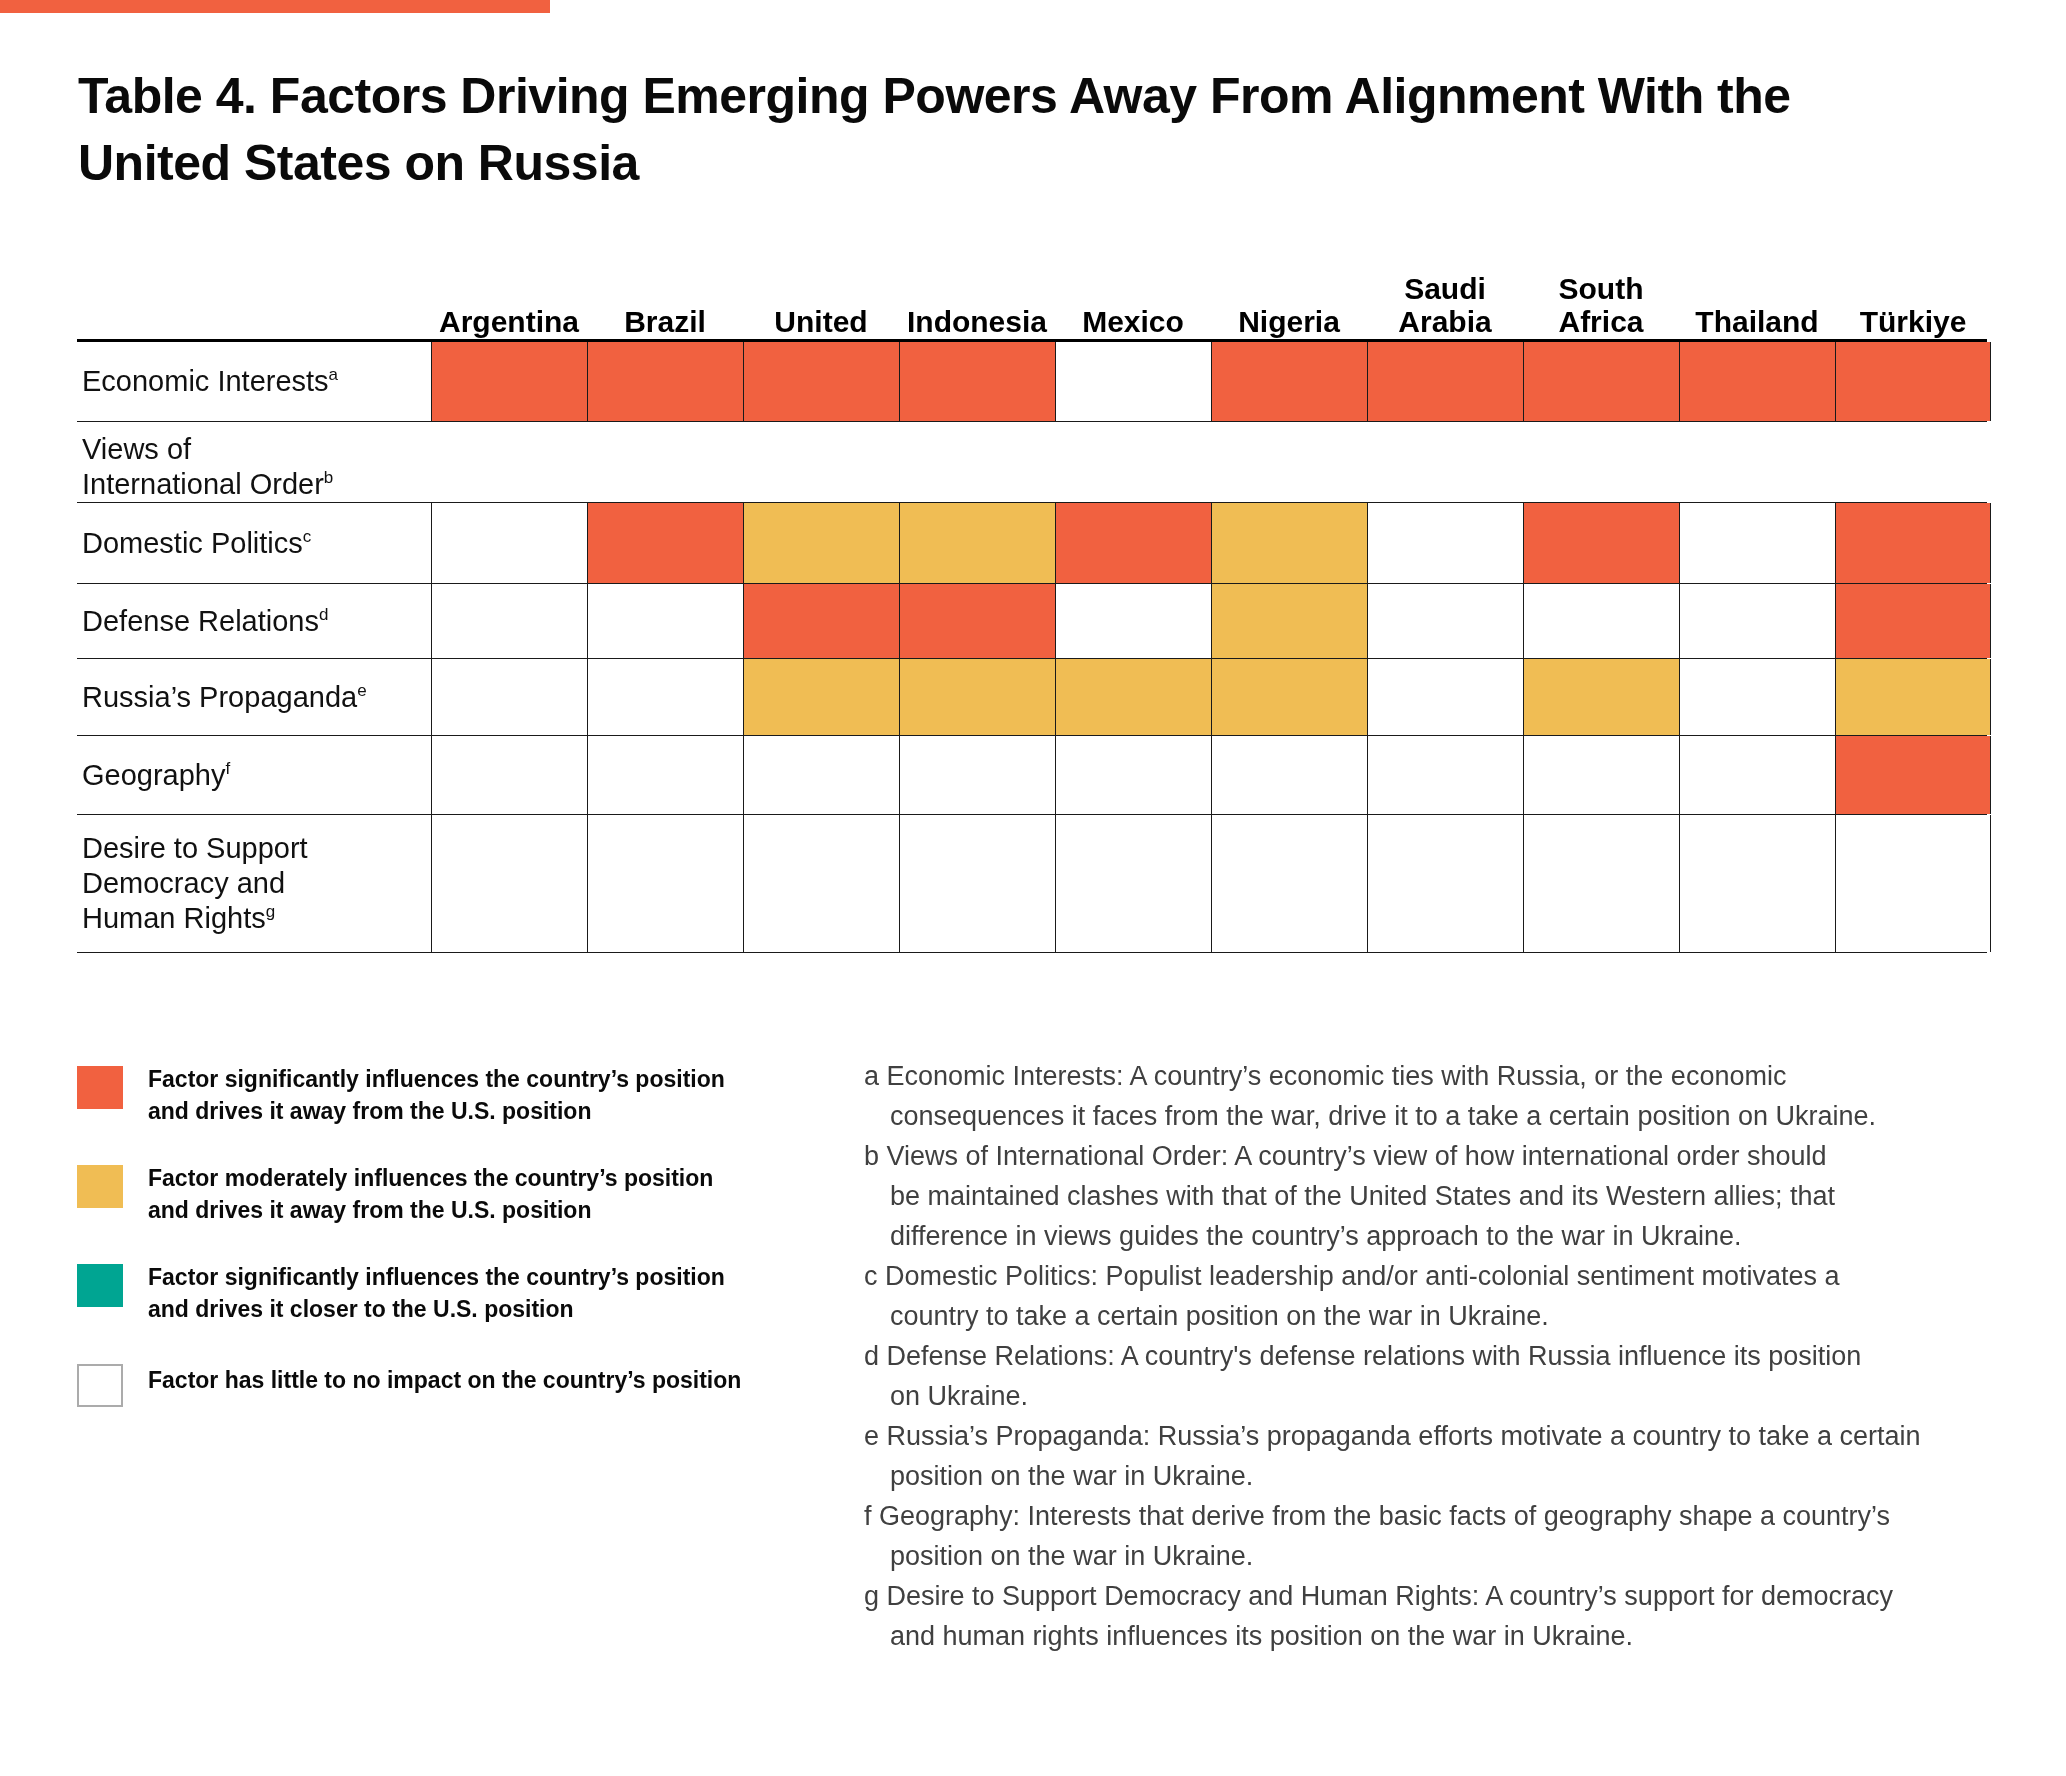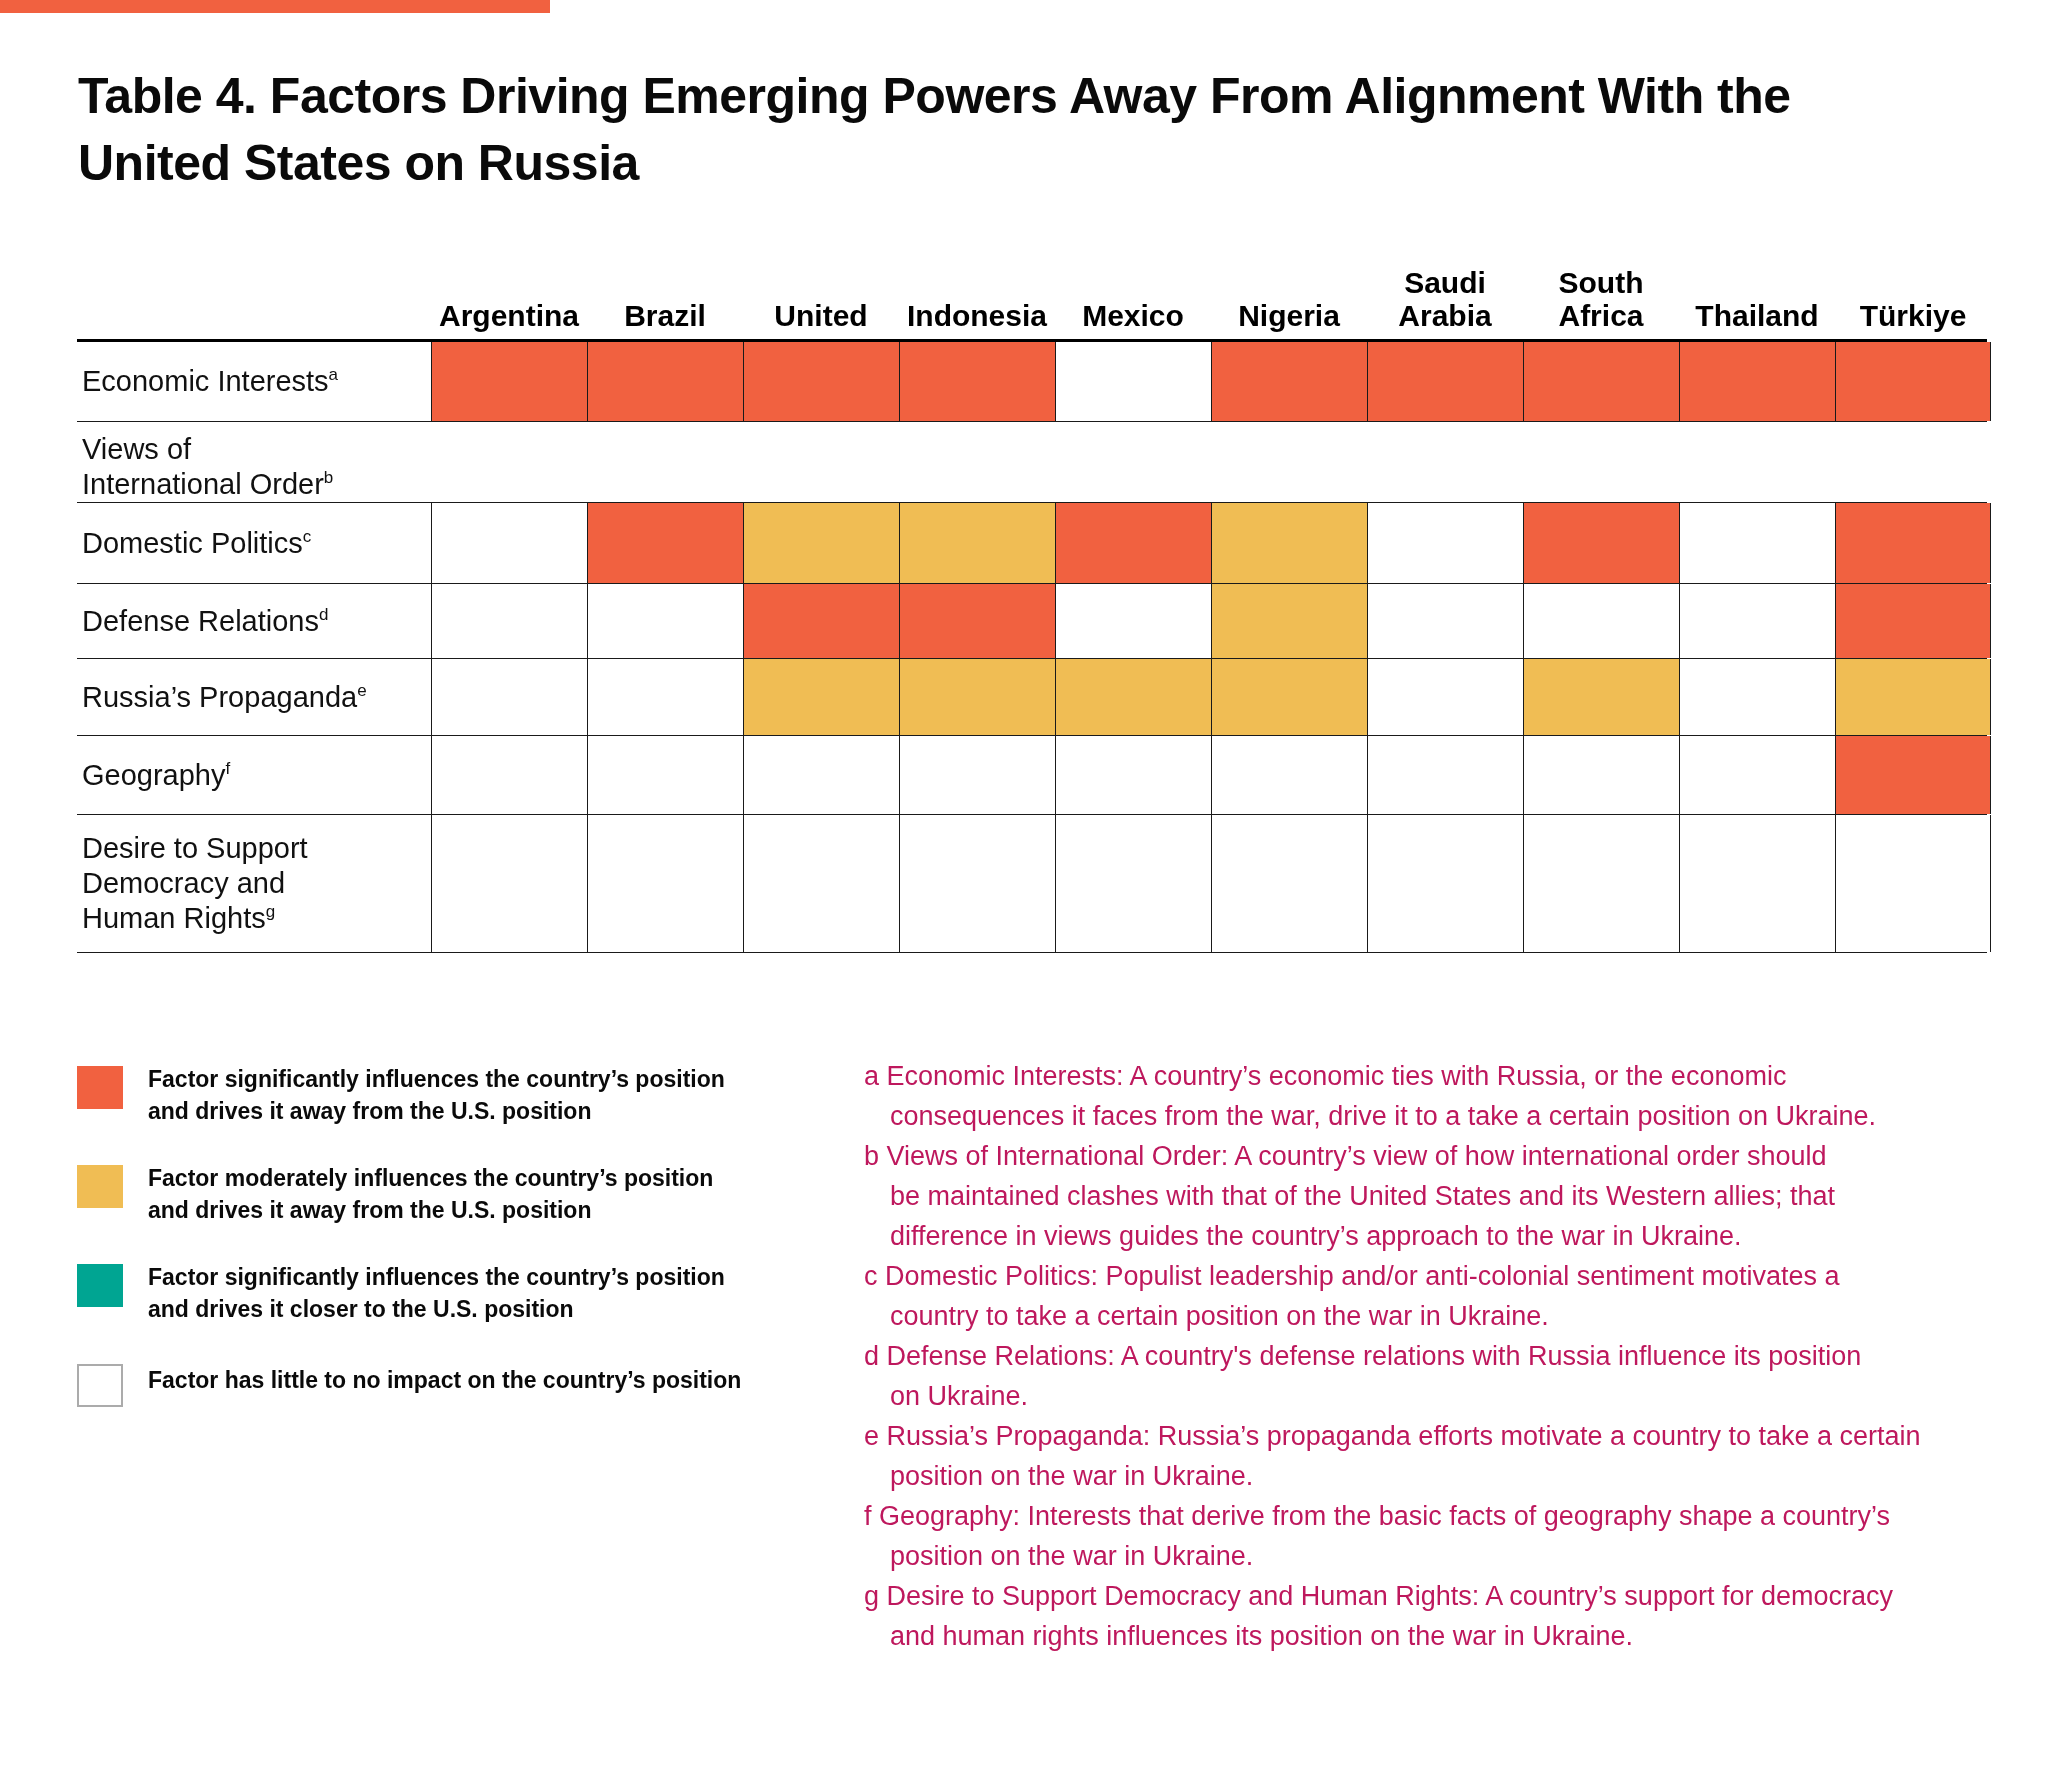--- a/index.html
+++ b/index.html
@@ -11,21 +11,21 @@
   .title{
     position:absolute;left:78px;top:63px;width:1874px;margin:0;
     font-size:50px;line-height:67px;font-weight:800;letter-spacing:-0.5px;color:#0a0a0a;
   }
   .matrix{position:absolute;left:77px;top:255px;width:1910px;}
   .mhead{display:flex;height:84px;}
   .mhead .spacer{width:354px;flex:none;}
   .chead{
     width:156px;flex:none;display:flex;align-items:flex-end;justify-content:center;
     text-align:center;font-weight:700;font-size:30px;line-height:33px;
-    padding-bottom:7px;box-sizing:border-box;
+    padding-bottom:1px;box-sizing:border-box;
   }
   .mbody{border-top:3px solid #000;border-bottom:1.5px solid #1a1a1a;}
   .trow{display:flex;box-sizing:border-box;}
   .trow + .trow{border-top:1px solid #1a1a1a;}
   .rlabel{
     width:354px;flex:none;display:flex;align-items:center;box-sizing:border-box;
     padding-left:5px;font-size:29px;line-height:35px;color:#111;
   }
   .rlabel .lbl{white-space:pre-line;}
   .rlabel sup{font-size:17px;line-height:0;}
@@ -35,21 +35,21 @@
   .swatch{width:46px;height:43px;flex:none;}
   .swatch.outlined{width:42px;height:39px;border:2px solid #ababab;}
   .lcap{
     margin:-3px 0 0 25px;font-weight:700;font-size:23px;line-height:32px;
     white-space:pre-line;color:#0a0a0a;
   }
   .legend-item.single{align-items:flex-start;}
   .legend-item.single .lcap{margin-top:0;}
   .footnotes{
     position:absolute;left:864px;top:1056px;width:1145px;
-    font-size:27px;line-height:40px;color:#be185d;
+    font-size:27px;line-height:40px;color:#404040;
   }
   .fnote{margin:0;padding-left:26px;text-indent:-26px;white-space:pre-line;}
   .source{margin:23px 0 0 0;white-space:pre-line;}
 </style>
 </head>
 <body>
 
 <div id="page">
   <div class="topbar" style="background: rgb(241, 97, 64);"></div>
   <h1 class="title">Table 4. Factors Driving Emerging Powers Away From Alignment With the United States on Russia</h1>

